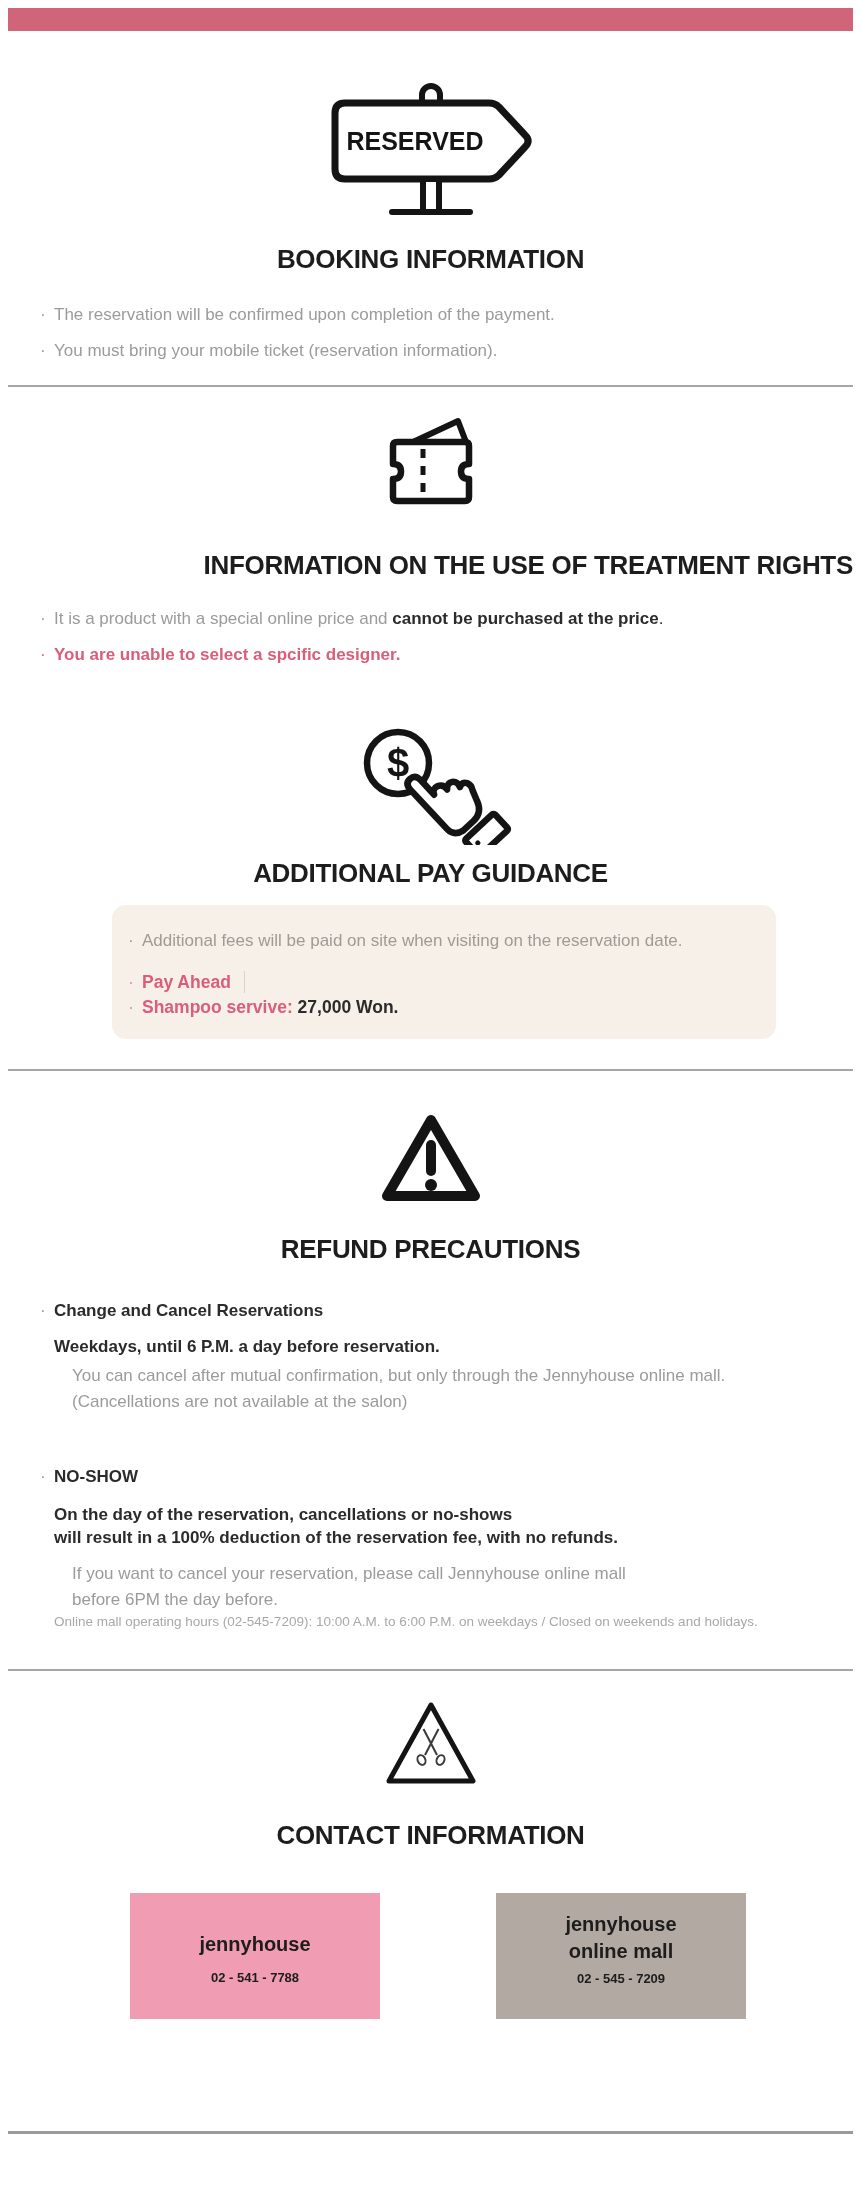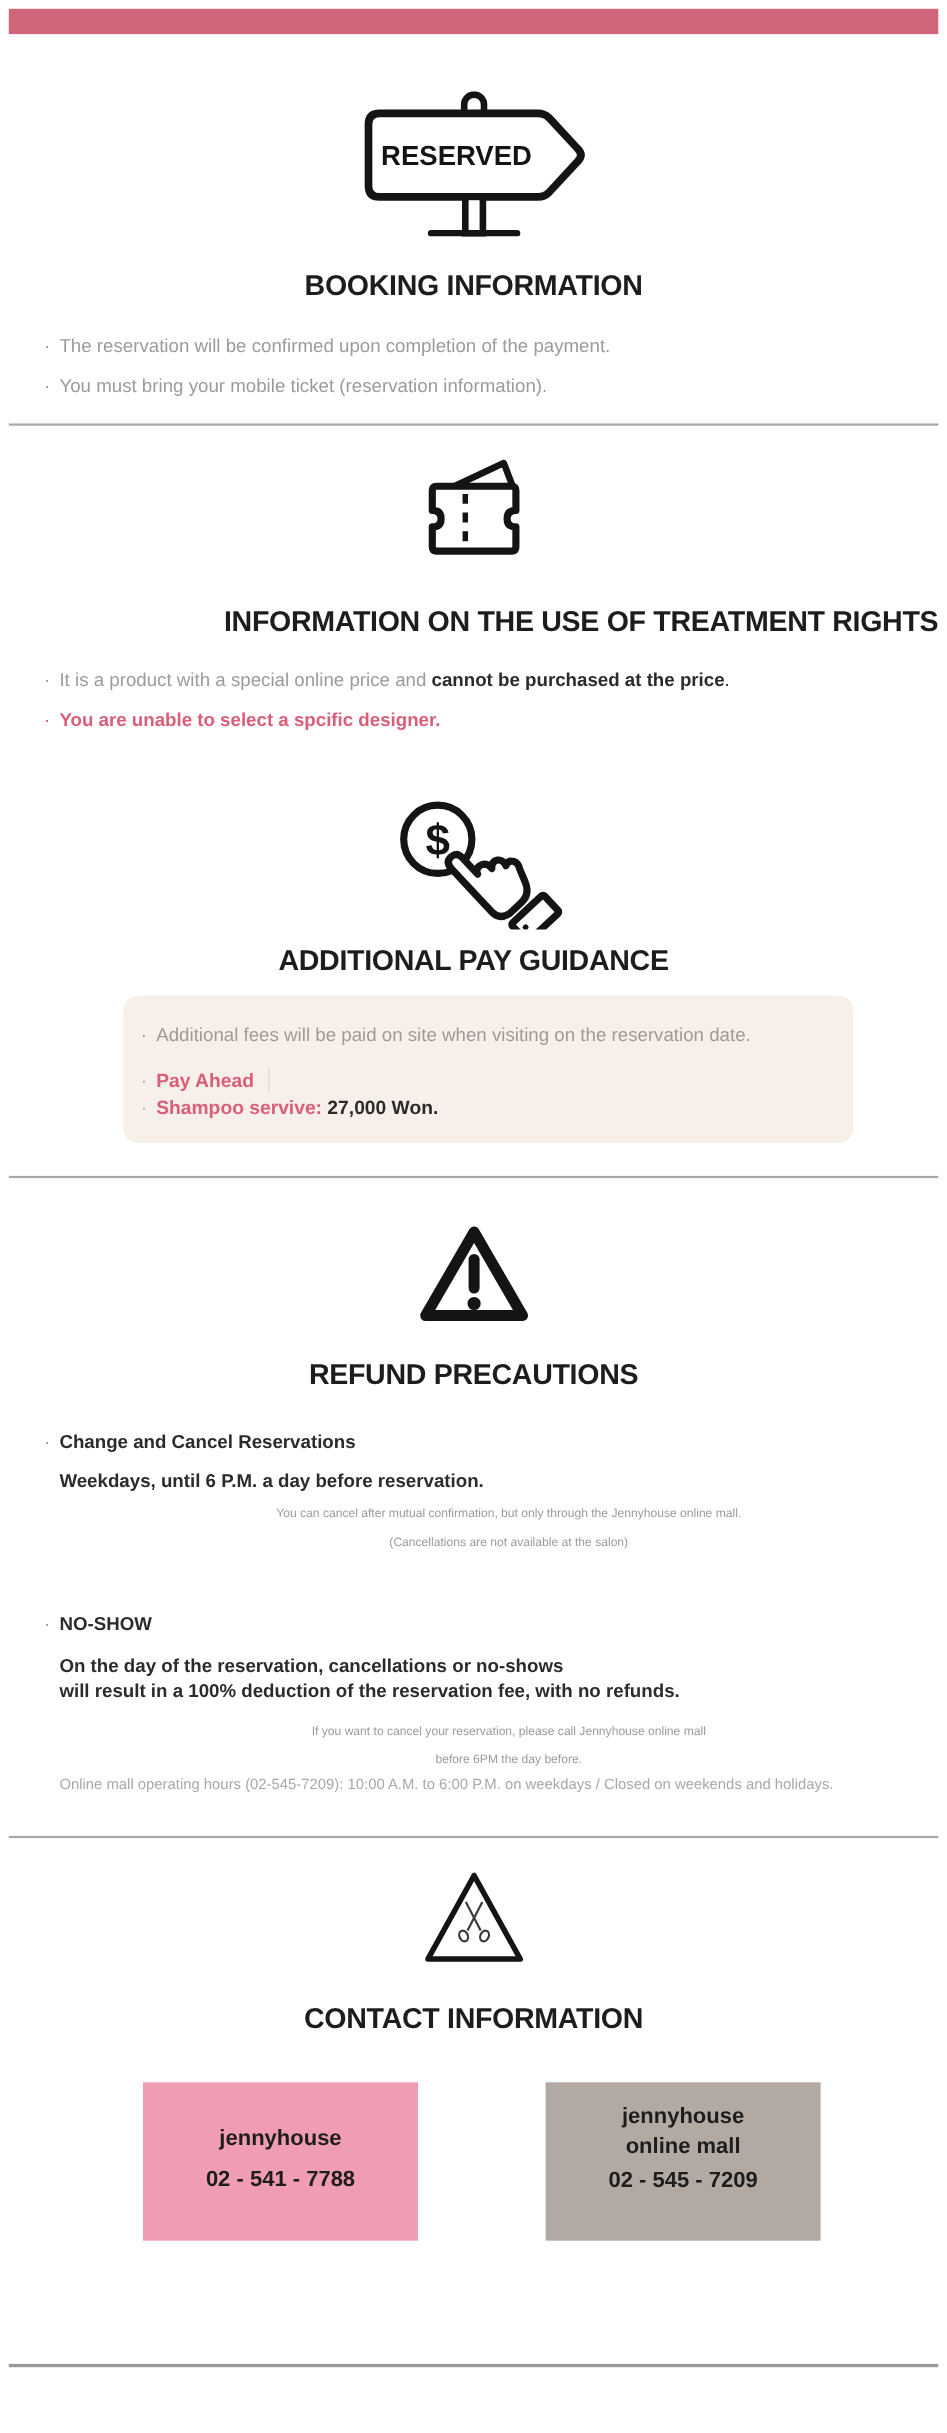--- a/index.html
+++ b/index.html
@@ -34,31 +34,31 @@
   .paybox .note { display:flex; font-size:17px; line-height:20px; color:#a09a94; white-space:nowrap; }
   .payrow { display:flex; margin-top:20px; align-items:stretch; }
   .payrow .label { display:flex; font-size:17.5px; line-height:22px; width:116px; flex:none; }
   .payrow .vsep { width:1px; background:#d9d2c9; margin-right:14px; }
   .payline { font-size:17.5px; font-weight:bold; line-height:40px; color:#2b2b2b; white-space:nowrap; }
   .shampoo { display:flex; font-size:17.5px; line-height:20px; margin-top:4px; white-space:nowrap; }
 
   
   .refund-row { display:flex; margin-left:32px; font-size:17px; white-space:nowrap; }
   .lh20 { line-height:20px; }
-  .grayline { color:#9b9b9b; font-size:11px; line-height:26px; margin-left:64px; white-space:nowrap;text-align:center; }
+  .grayline { color:#9b9b9b; font-size:17px; line-height:26px; margin-left:64px; white-space:nowrap; }
   .boldline { color:#2b2b2b; font-weight:bold; font-size:17px; line-height:23px; margin-left:46px; white-space:nowrap; }
   .smallline { color:#a8a8a8; font-size:13.5px; line-height:18px; margin-left:46px; white-space:nowrap; }
 
   
   .contact-row { display:flex; margin-top:42px; margin-left:122px; }
-  .cbox { width:250px; height:144px; text-align:center; color:#1d1d1d; }
+  .cbox { width:250px; height:126px; text-align:center; color:#1d1d1d; }
   .cbox.salon { margin-right:116px; padding-top:38px; }
   .cbox.mall  { padding-top:18px; }
   .cname  { font-size:20px; font-weight:bold; line-height:27px; }
-  .cphone { font-size:20px; font-weight:bold; margin-top:12px; }
+  .cphone { font-size:13px; font-weight:bold; margin-top:12px; }
   .cbox.mall .cphone { margin-top:6px; }
 
   .mt { display:block; }
   svg text { font-family:"Liberation Sans","DejaVu Sans",sans-serif; }
 </style>
 </head>
 <body>
 
 <div class="top-bar" style="background-color: rgb(208, 100, 120);"></div>
 

